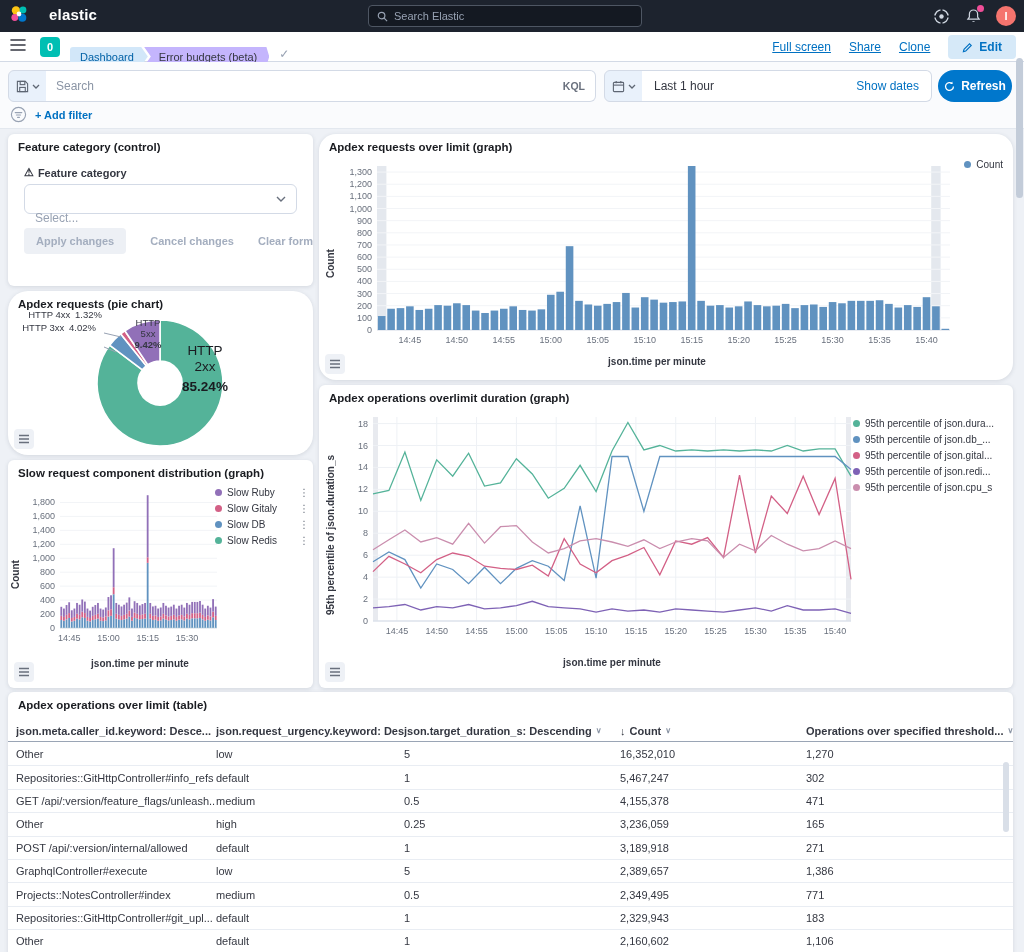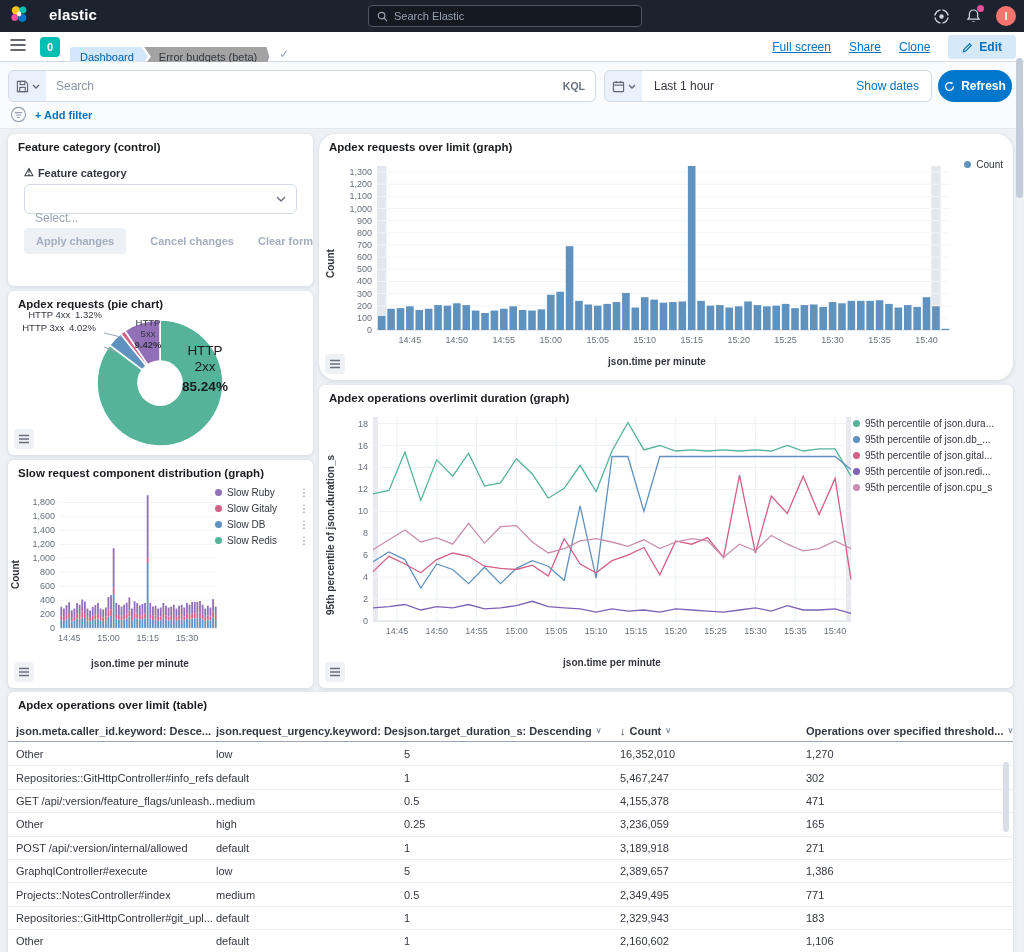--- a/index.html
+++ b/index.html
@@ -24,21 +24,21 @@
   
   .nav-bar { position:absolute; left:0; top:32px; width:1024px; height:30px; background:#fff;
     border-bottom:1px solid #d3dae6; display:flex; align-items:center; }
   .hamburger { margin-left:10px; }
   .space-badge { margin-left:14px; width:20px; height:20px; border-radius:4px; background:#00bfb3;
     color:#fff; font-size:11px; font-weight:700; display:flex; align-items:center; justify-content:center; }
   .bc-wrap { display:flex; align-items:flex-start; margin-left:10px;margin-top:20px; }
   .bc { height:20px; line-height:20px; font-size:11px; white-space:nowrap; }
   .bc1 { background:#d2e7f9; color:#0061a6; padding:0 14px 0 10px; border-radius:3px 0 0 3px;
     clip-path:polygon(0 0,calc(100% - 7px) 0,100% 50%,calc(100% - 7px) 100%,0 100%); }
-  .bc2 { background:#a3a3a3; color:#343741; padding:0 12px 0 15px; margin-left:-4px;
+  .bc2 { background:#c4b5fd; color:#343741; padding:0 12px 0 15px; margin-left:-4px;
     clip-path:polygon(0 0,calc(100% - 3px) 0,100% 50%,calc(100% - 3px) 100%,0 100%,7px 50%); }
   .bc-check { margin-left:10px; color:#98a2b3; font-size:12px; }
   .nav-right { position:absolute; right:8px; top:0; height:30px; display:flex; align-items:center; gap:18px; }
   .nav-link { color:#0071c2; font-size:12px; cursor:pointer;text-decoration:underline; }
   .edit-btn { height:24px; padding:0 14px; background:#d6e9f8; color:#0071c2; font-weight:700;
     font-size:12px; border-radius:4px; display:flex; align-items:center; gap:6px; }
 
   
   .filter-section { position:absolute; left:0; top:62px; width:1024px; height:67px;
     background:#fafbfd; border-bottom:1px solid #e3e8ef; }
@@ -237,21 +237,21 @@
         <path d="M1 1l4 4 4-4" fill="none" stroke="#69707d" stroke-width="1.4"></path>
       </svg>
     </div>
     <div class="ctl-buttons">
       <div class="btn-disabled-fill">Apply changes</div>
       <div class="btn-disabled-text">Cancel changes</div>
       <div class="btn-disabled-text">Clear form</div>
     </div>
   </div>
 
-  <div class="panel" style="left:8px;top:291px;width:305px;height:164px;">
+  <div class="panel" style="left:8px;top:291px;width:305px;height:164px;border-radius:20px;">
     <div class="panel-title">Apdex requests (pie chart)</div>
     <svg id="pie-main" width="305" height="140" style="position:absolute;left:0;top:20px;">
         <path d="M152 9 A63 63 0 1 1 101.59610938682772 34.205188040481474 L134.39864137317795 58.80181169667607 A22 22 0 1 0 152 50 Z" fill="#54B399" stroke="#ffffff" stroke-width="1.6"></path>
         <path d="M101.59610938682772 34.205188040481474 A63 63 0 0 1 112.64061303402129 22.80814439704124 L138.2554521706106 54.82189169420488 A22 22 0 0 0 134.39864137317795 58.80181169667607 Z" fill="#6092C0" stroke="#ffffff" stroke-width="1.6"></path>
         <path d="M112.64061303402129 22.80814439704124 A63 63 0 0 1 116.85110715093245 19.716586459138227 L139.72578344953197 53.742300033349856 A22 22 0 0 0 138.2554521706106 54.82189169420488 Z" fill="#D36086" stroke="#ffffff" stroke-width="1.6"></path>
         <path d="M116.85110715093245 19.716586459138227 A63 63 0 0 1 151.99999999999991 9 L151.99999999999997 50 A22 22 0 0 0 139.72578344953197 53.742300033349856 Z" fill="#9170B8" stroke="#ffffff" stroke-width="1.6"></path>
         <line x1="96" y1="22" x2="113" y2="26" stroke="#98a2b3" stroke-width="1"></line>
         <line x1="96" y1="36" x2="108" y2="41" stroke="#98a2b3" stroke-width="1"></line>
       </svg>
     <div class="pie-lbl" style="left:8px;top:18px;width:86px;text-align:right;" id="pie-l-4xx">HTTP 4xx 1.32%</div>

